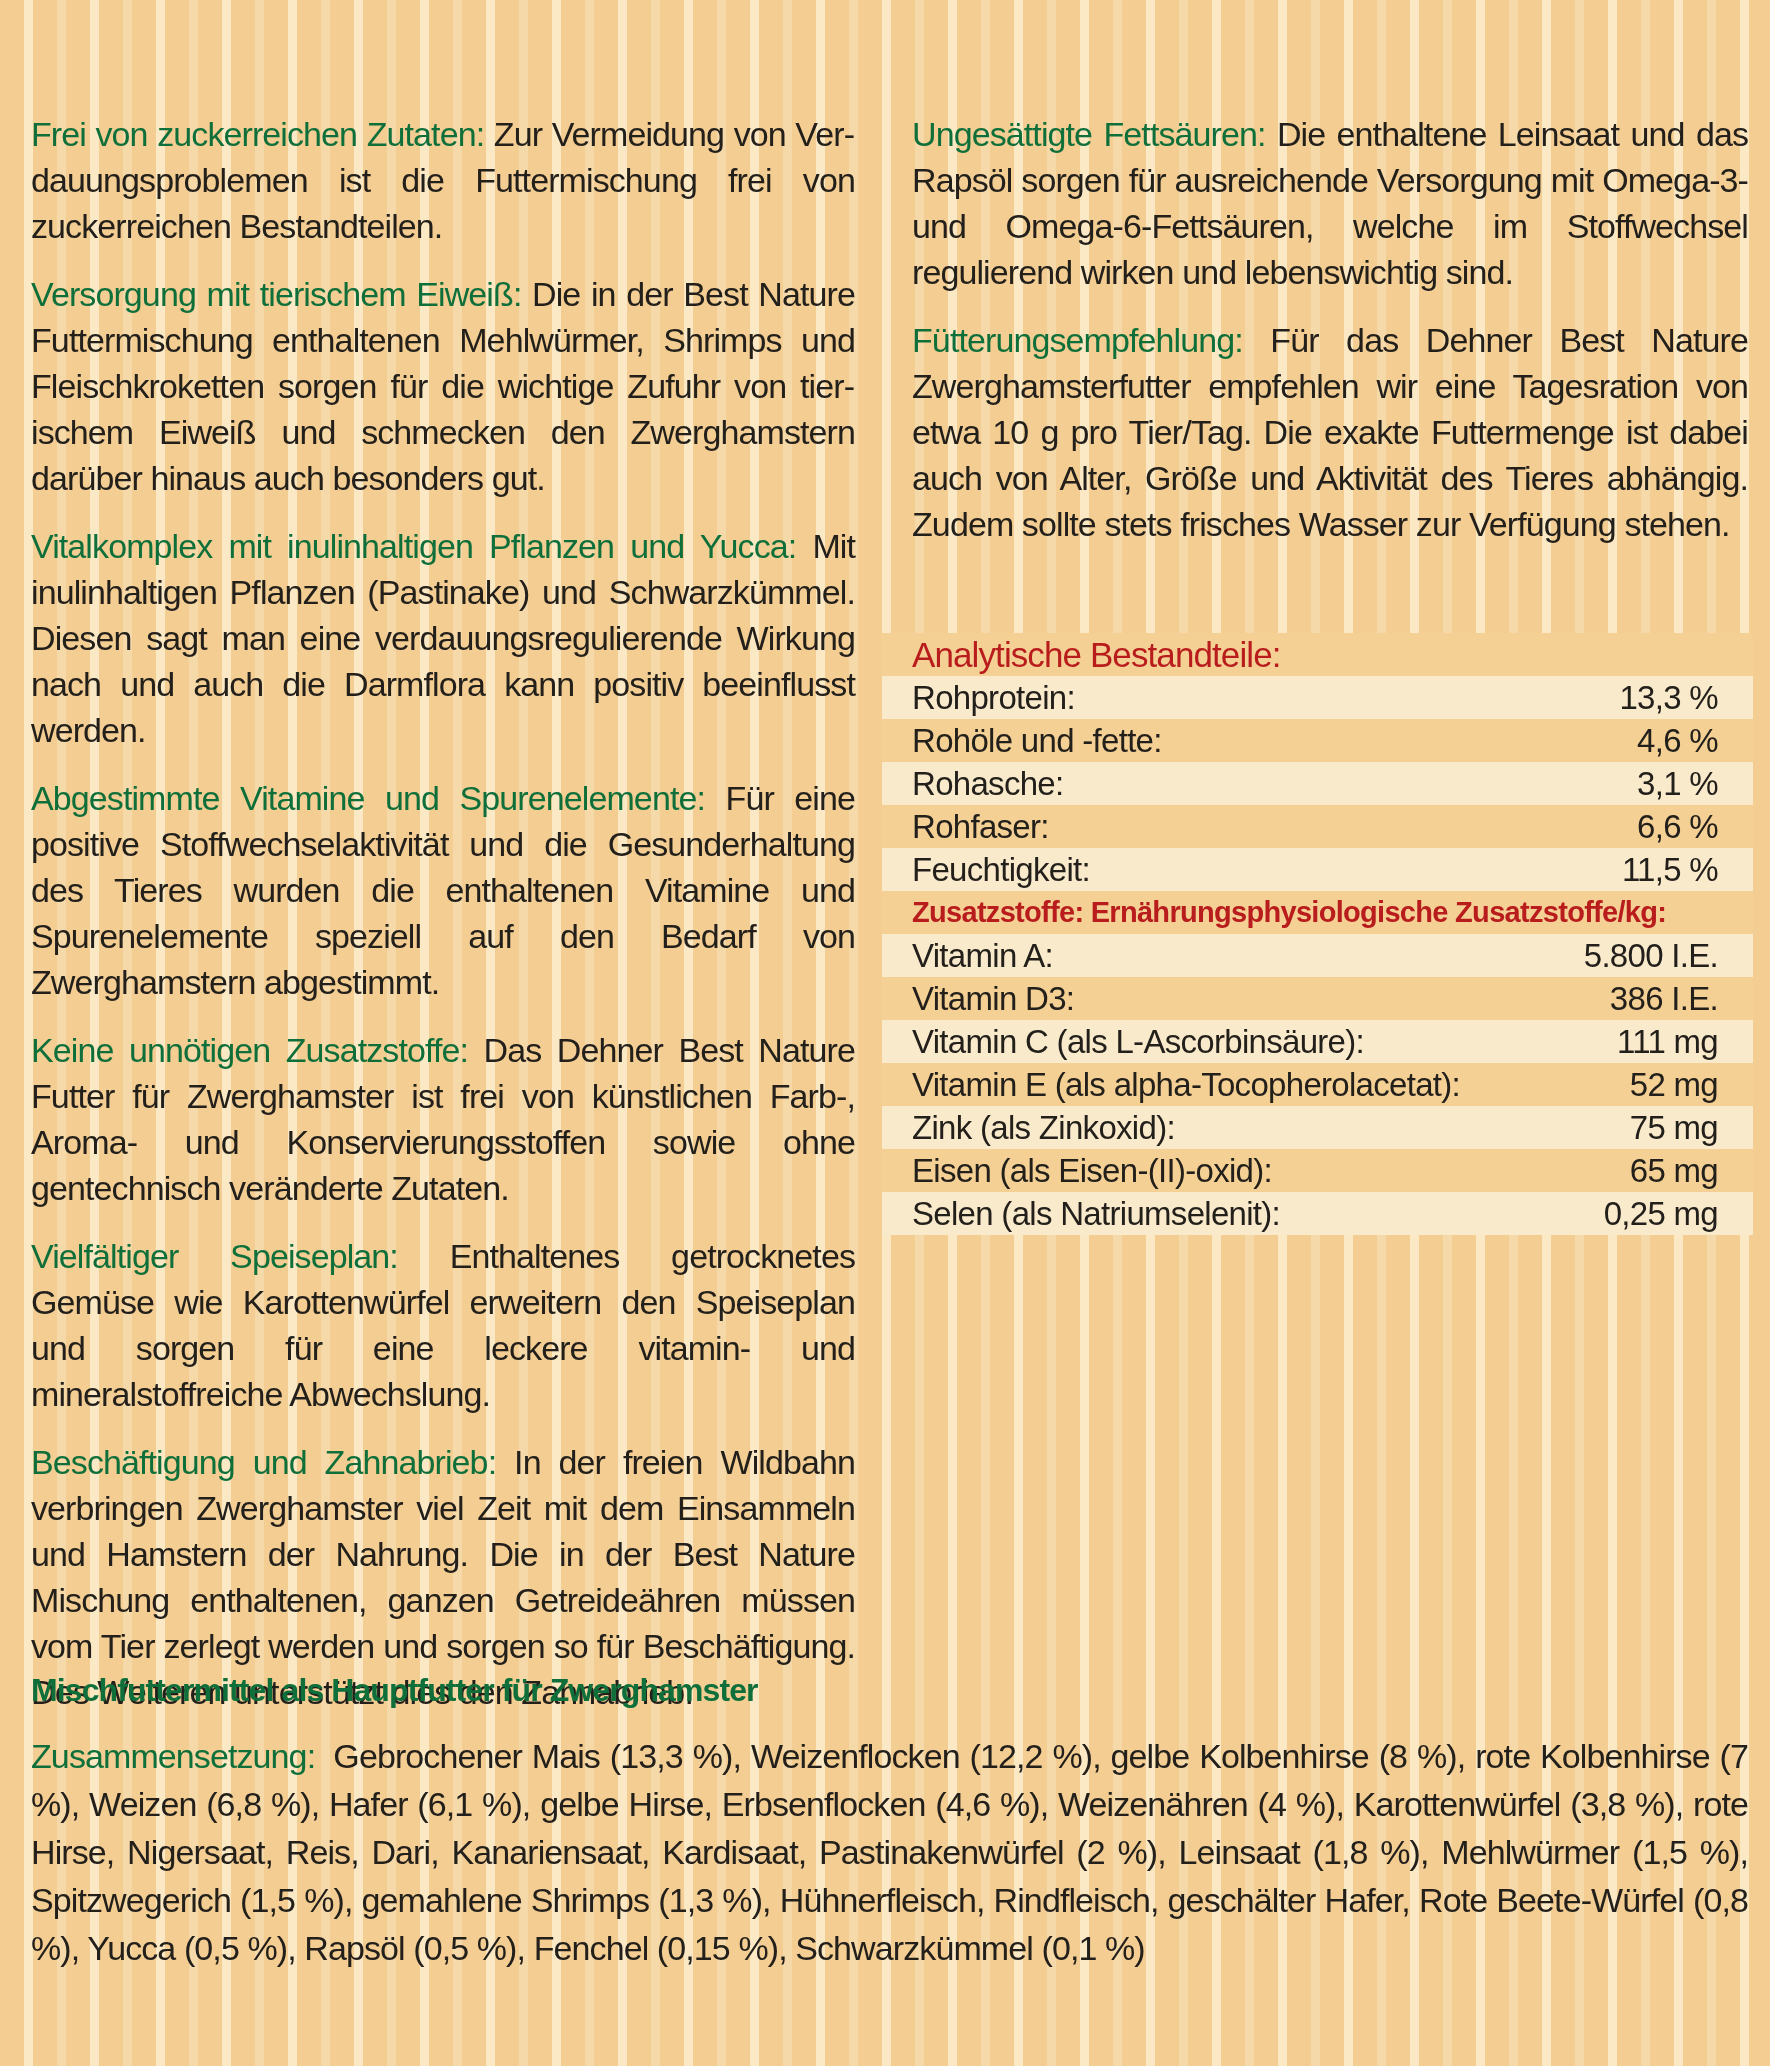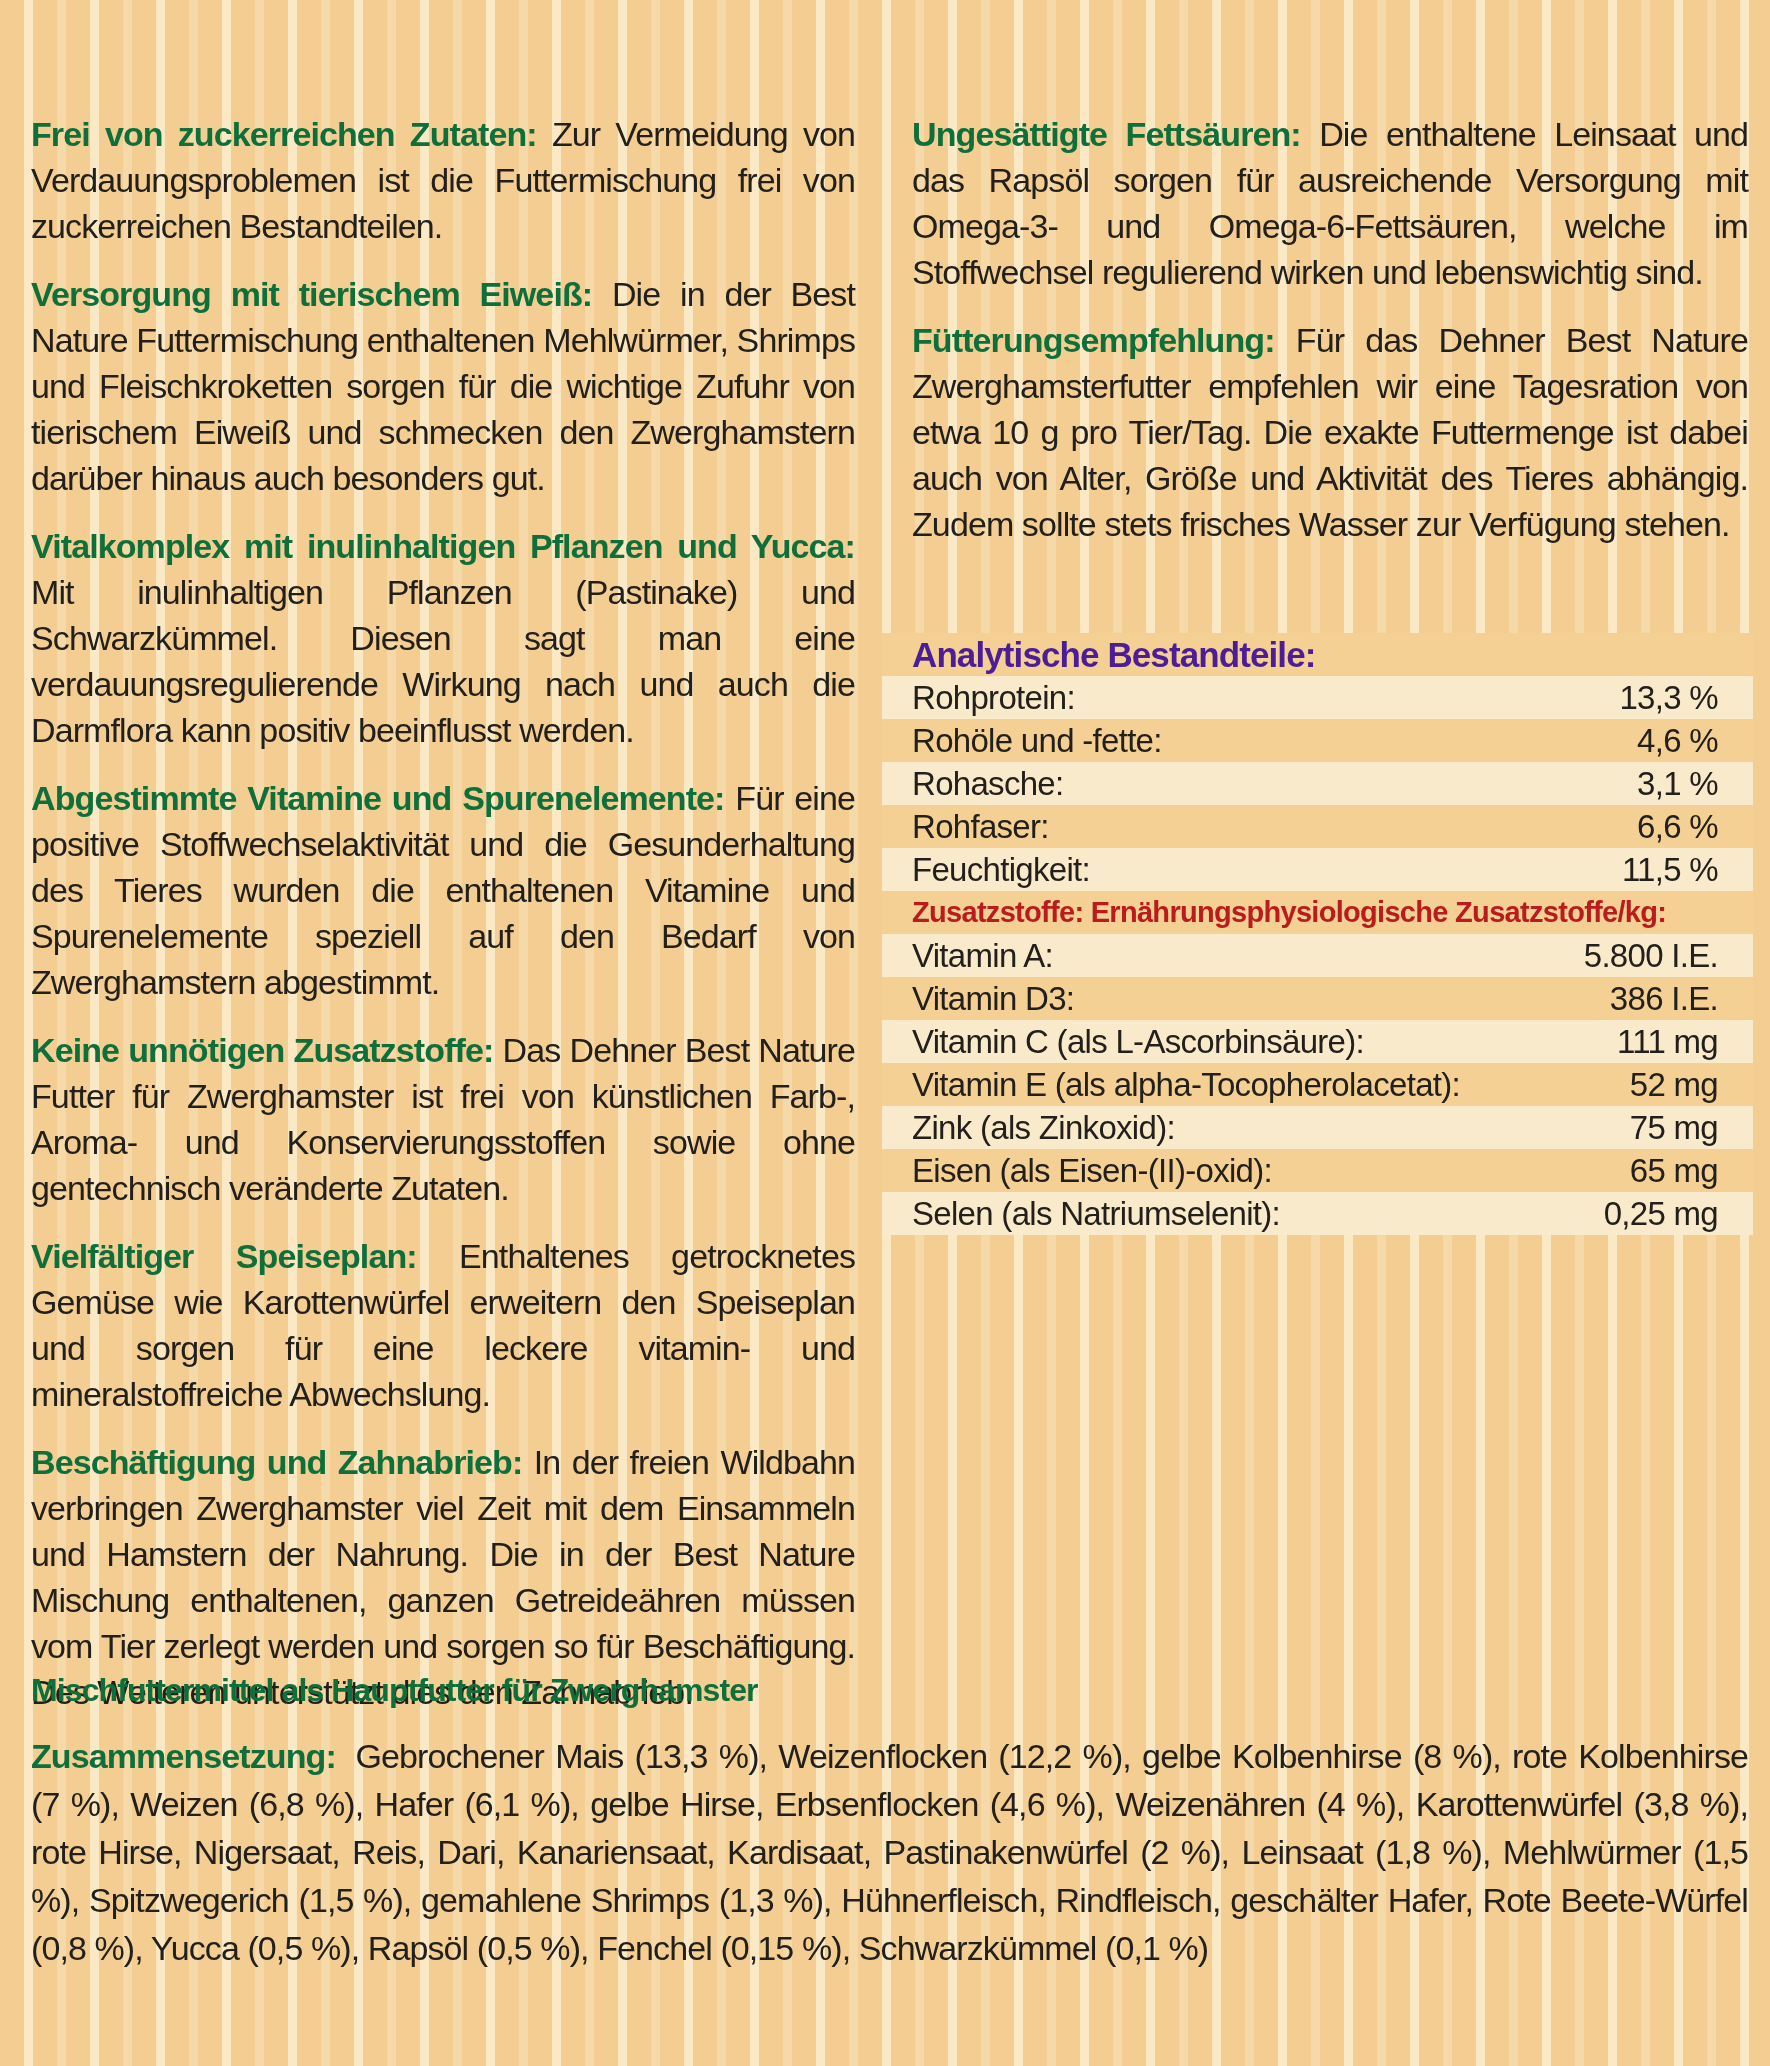--- a/index.html
+++ b/index.html
@@ -13,31 +13,31 @@
     background:repeating-linear-gradient(90deg,
       #f3cd92 0px,  #f3cd92 24px,
       #fbe9c6 24px, #fbe9c6 33px,
       #f3cd92 33px, #f3cd92 57px,
       #f6d9a8 57px,#f6d9a8 66px);
   }
   .col{position:absolute;color:#23201c;font-size:34px;line-height:46px;letter-spacing:-0.9px;}
   .col-left{left:31px;top:111px;width:824px;}
   .col-right{left:912px;top:111px;width:836px;}
   p.para{margin:0 0 22px 0;text-align:justify;hyphens:manual;}
-  .para-heading{color:#0e6f3a;font-weight:bold;margin-top:45px;}
+  .para-heading{color:#0e6f3a;font-weight:normal;margin-top:45px;}
   
   .analysis{position:absolute;left:882px;top:633px;width:871px;}
   .t-row{
     height:43px;display:flex;align-items:center;justify-content:space-between;
     padding:0 35px 0 30px;box-sizing:border-box;
     font-size:33px;letter-spacing:-0.7px;color:#23201c;white-space:nowrap;
   }
   .t-row:nth-of-type(odd){background:#f4d094;}
   .t-row:nth-of-type(even){background:#faeacc;}
-  .t-row.heading .t-label{color:#4c1d95;font-weight:bold;font-size:35px;letter-spacing:-0.9px;}
+  .t-row.heading .t-label{color:#b91c1c;font-weight:normal;font-size:35px;letter-spacing:-0.9px;}
   .t-row.heading2 .t-label{color:#b91c1c;font-weight:bold;font-size:29px;letter-spacing:-0.7px;}
   
   .footer-heading{
     position:absolute;left:31px;top:1670px;width:1717px;
     color:#0e6f3a;font-weight:bold;font-size:32px;line-height:40px;letter-spacing:-0.9px;
   }
   .composition{
     position:absolute;left:31px;top:1732px;width:1717px;
     color:#23201c;font-size:34px;line-height:48px;letter-spacing:-0.9px;
     text-align:justify;

